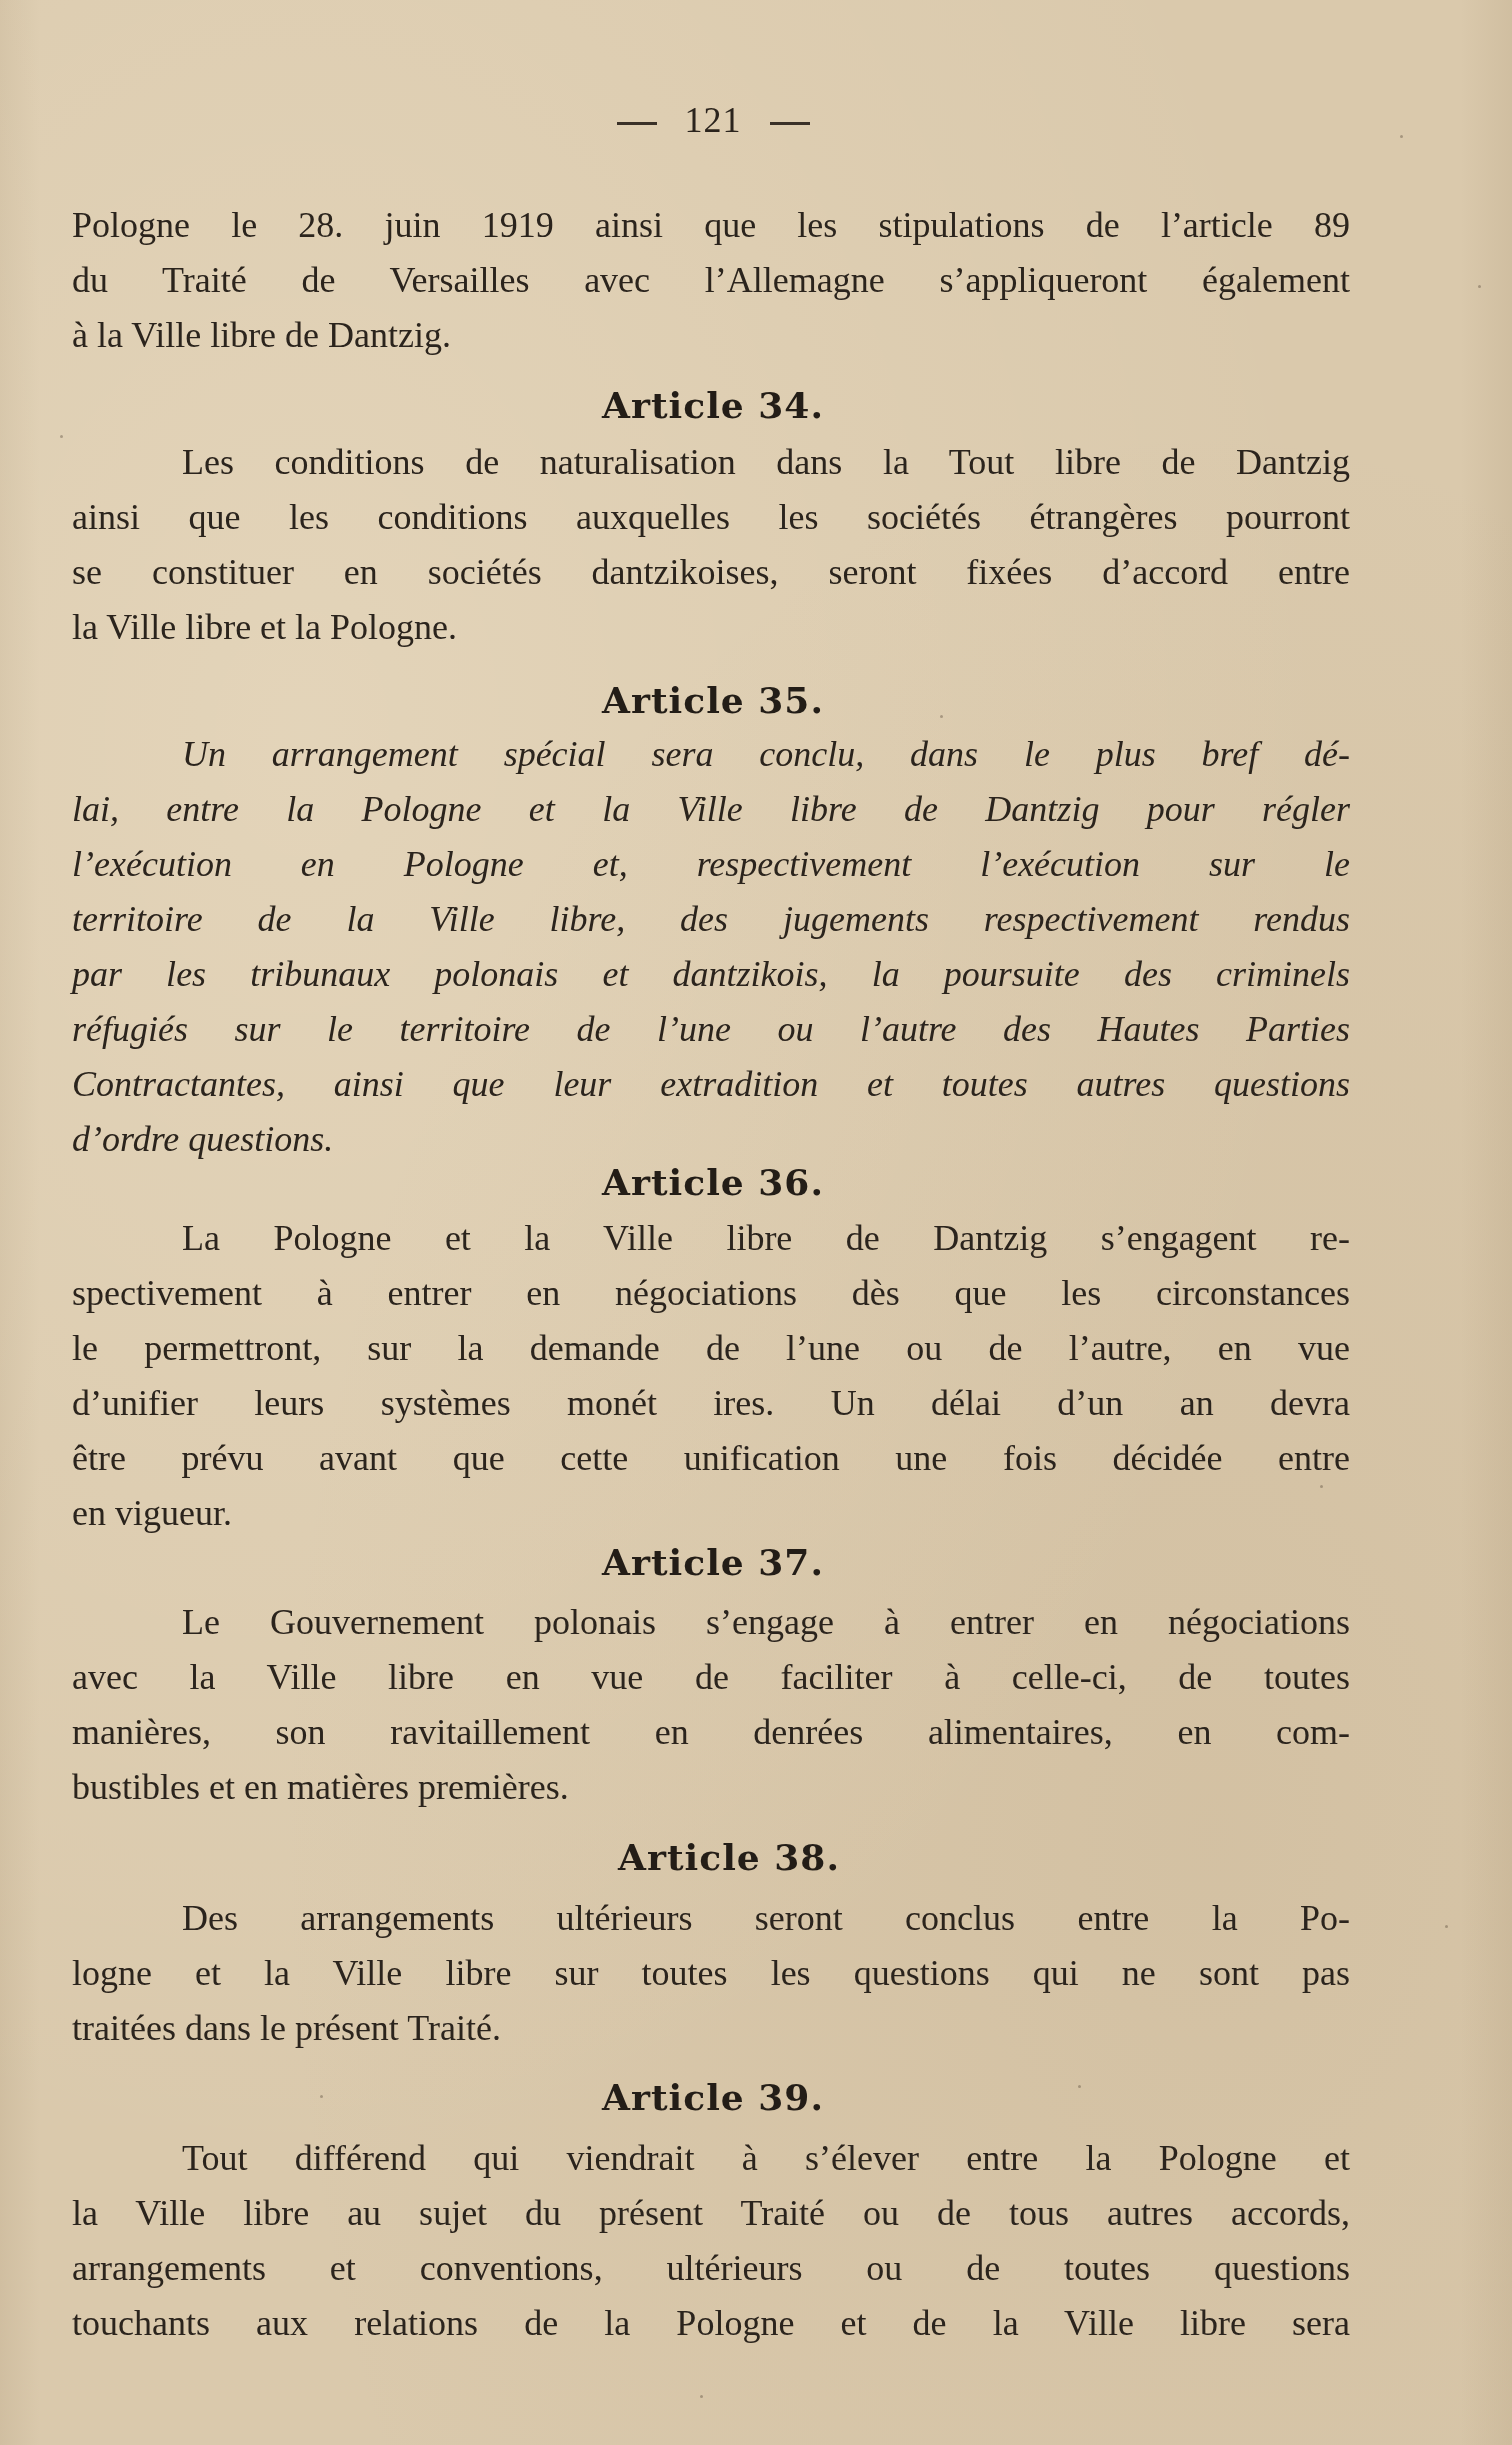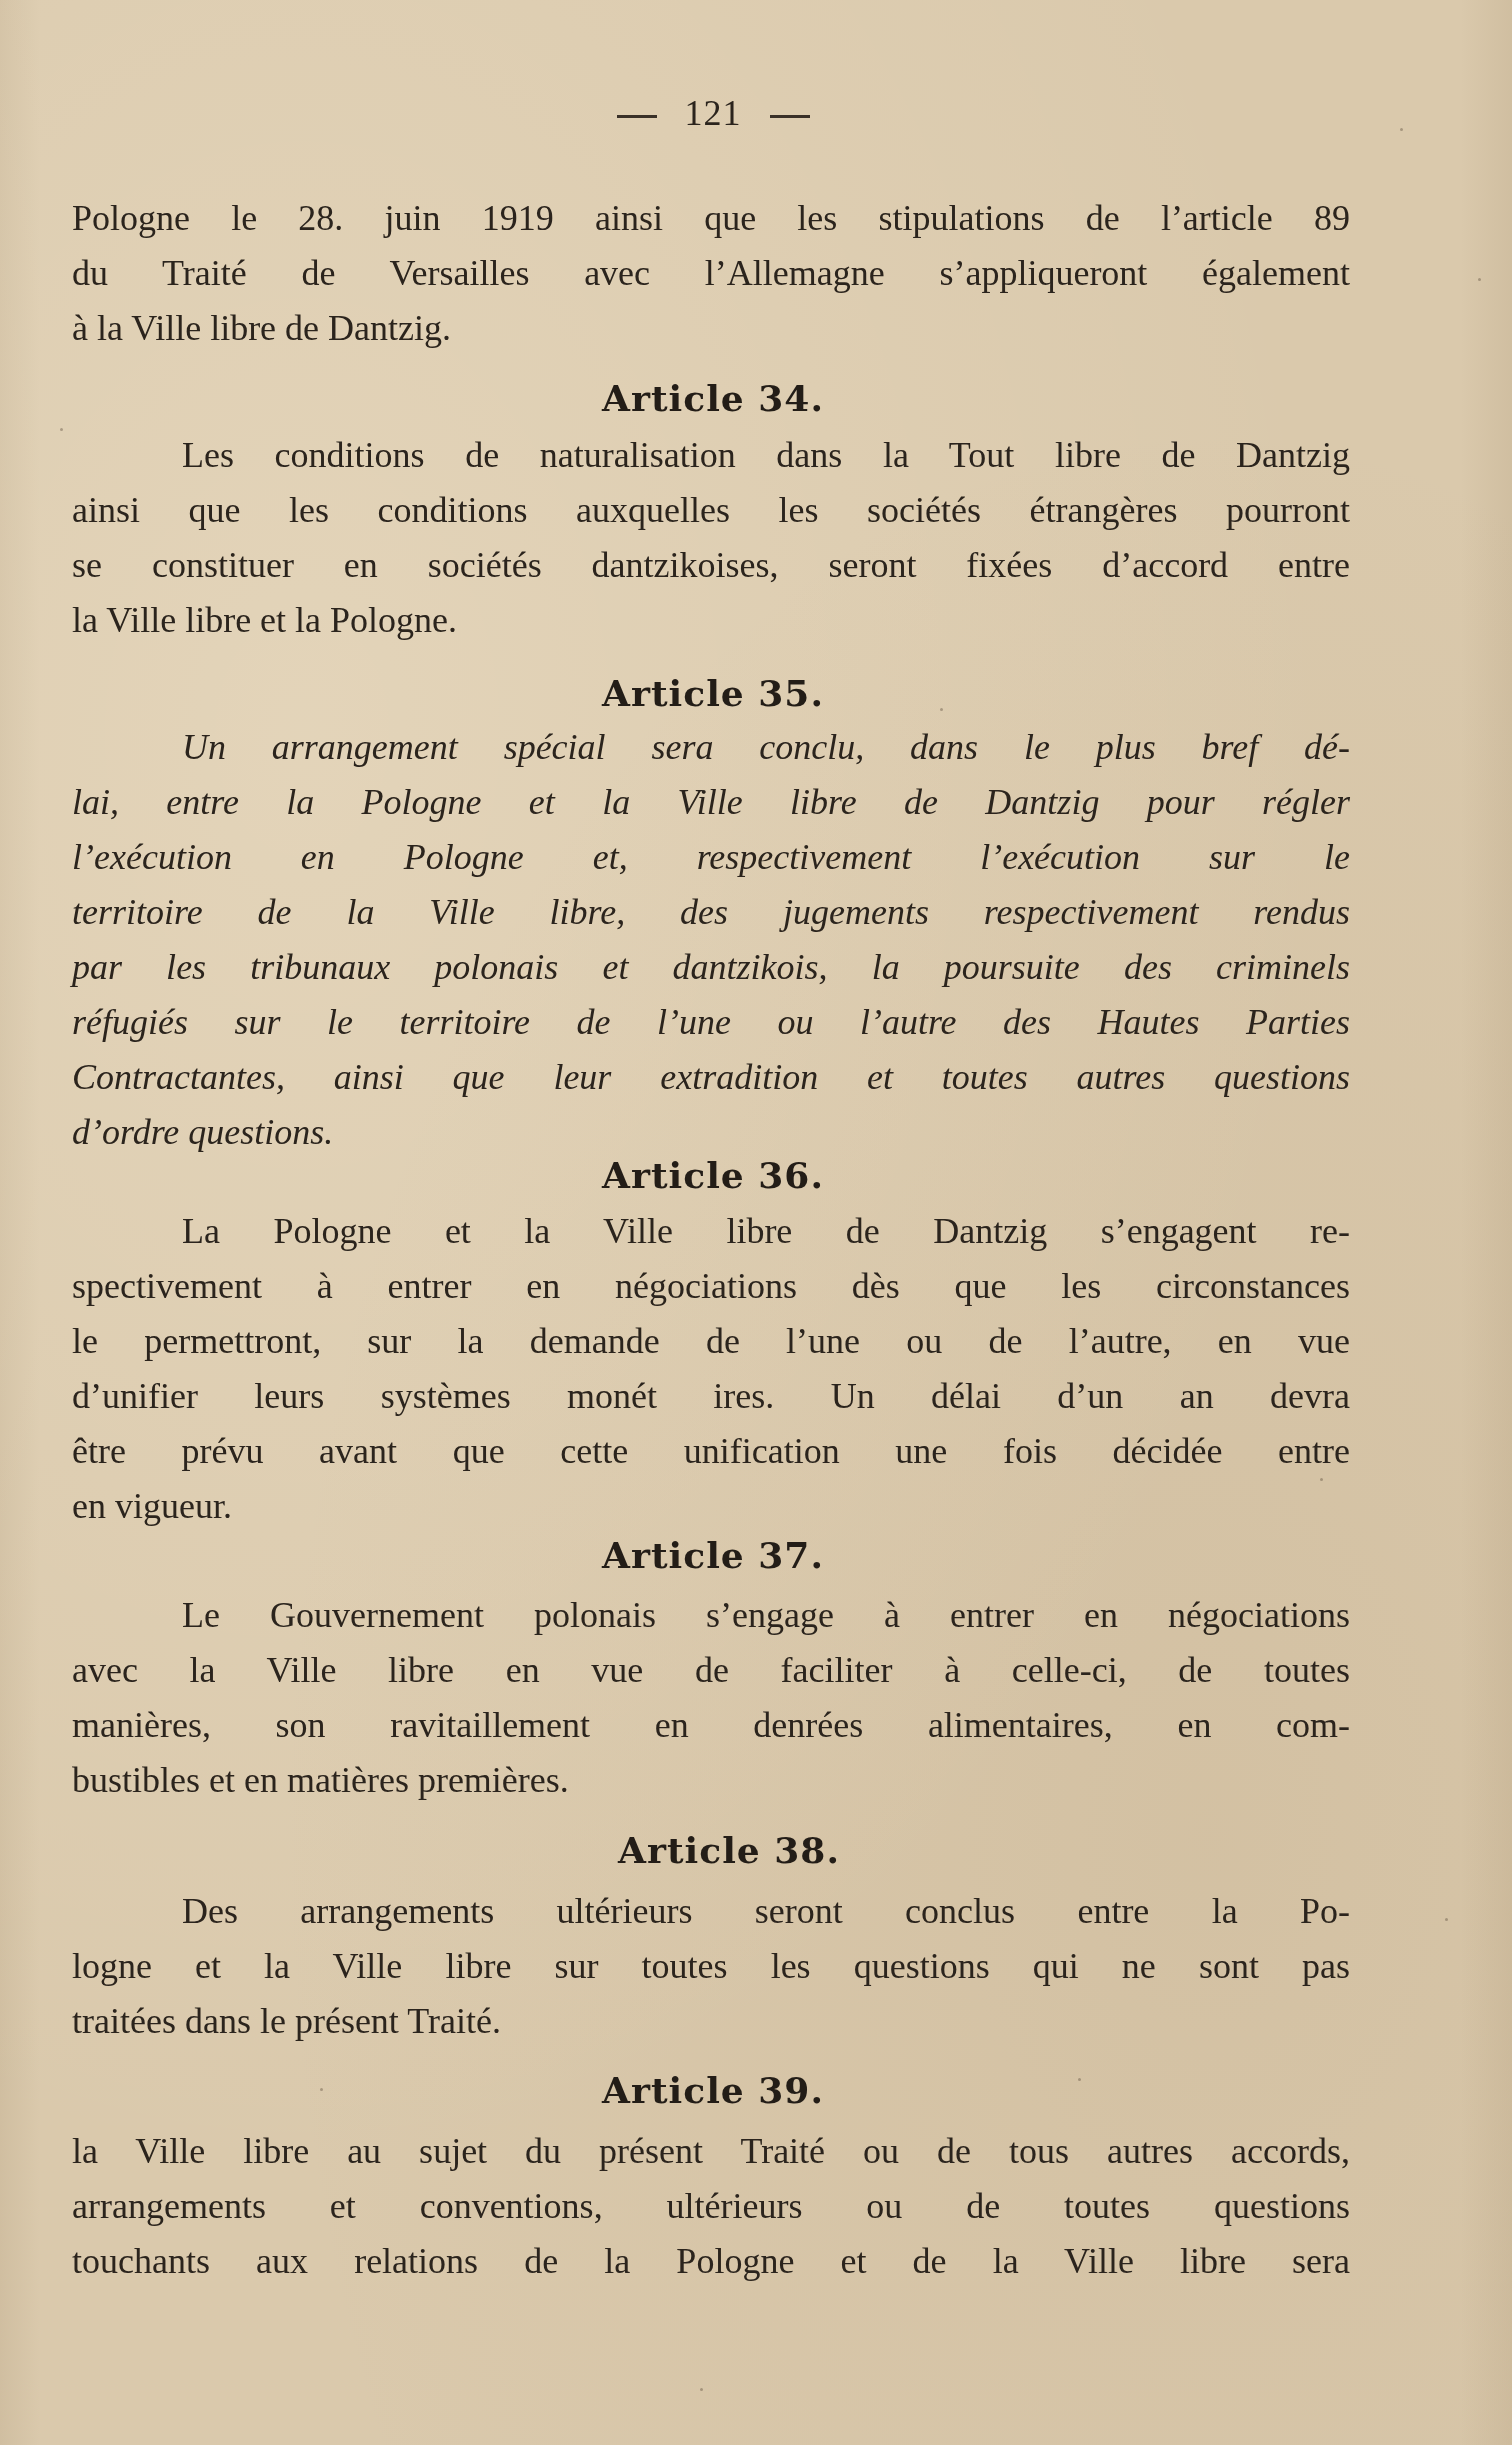--- a/index.html
+++ b/index.html
@@ -14,21 +14,21 @@
       radial-gradient(ellipse at 20% 30%, rgba(255,245,225,0.25), rgba(0,0,0,0) 60%),
       radial-gradient(ellipse at 80% 75%, rgba(150,120,80,0.10), rgba(0,0,0,0) 55%),
       linear-gradient(90deg, rgba(120,95,60,0.10) 0px, rgba(0,0,0,0) 40px, rgba(0,0,0,0) 1460px, rgba(120,95,60,0.10) 1512px);
     position: relative;
     overflow: hidden;
     font-family: "DejaVu Serif", "Liberation Serif", serif;
     color: #2b241d;
   }
   .page {
     position: absolute;
-    left: 0; top: 8px;
+    left: 0; top: 15px;
     width: 1512px; height: 2060px;
   }
   .page-number {
     position: absolute;
     top: 84px;
     left: 0;
     width: 1426px;
     text-align: center;
     font-size: 36px;
     letter-spacing: 1px;
@@ -145,20 +145,21 @@
 
   <div class="article-heading" style="top:1815px;padding-left:16px;">Article 38.</div>
   <div class="text-block" style="top:1876px;">
     <span class="line indent"><span class="txt">Des arrangements ultérieurs seront conclus entre la Po-</span></span>
     <span class="line"><span class="txt">logne et la Ville libre sur toutes les questions qui ne sont pas</span></span>
     <span class="line last"><span class="txt">traitées dans le présent Traité.</span></span>
   </div>
 
   <div class="article-heading" style="top:2055px;">Article 39.</div>
   <div class="text-block" style="top:2116px;">
+    <span class="line indent"><span class="txt">Tout différend qui viendrait à s’élever entre la Pologne et</span></span>
     <span class="line"><span class="txt">la Ville libre au sujet du présent Traité ou de tous autres accords,</span></span>
     <span class="line"><span class="txt">arrangements et conventions, ultérieurs ou de toutes questions</span></span>
     <span class="line"><span class="txt">touchants aux relations de la Pologne et de la Ville libre sera</span></span>
   </div>
 
   <span class="speck" style="left:1400px; top:120px;"></span>
   <span class="speck" style="left:1478px; top:270px;"></span>
   <span class="speck" style="left:60px; top:420px;"></span>
   <span class="speck" style="left:940px; top:700px;"></span>
   <span class="speck" style="left:1320px; top:1470px;"></span>

